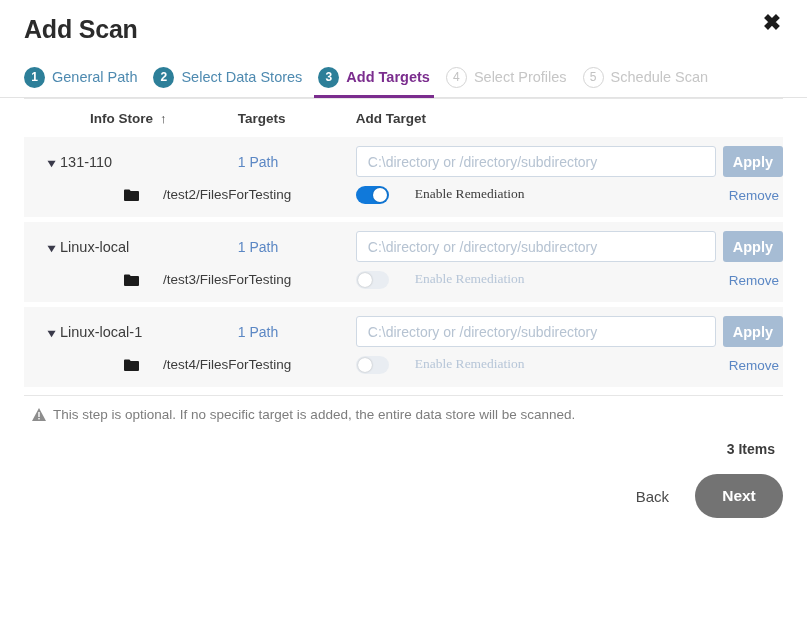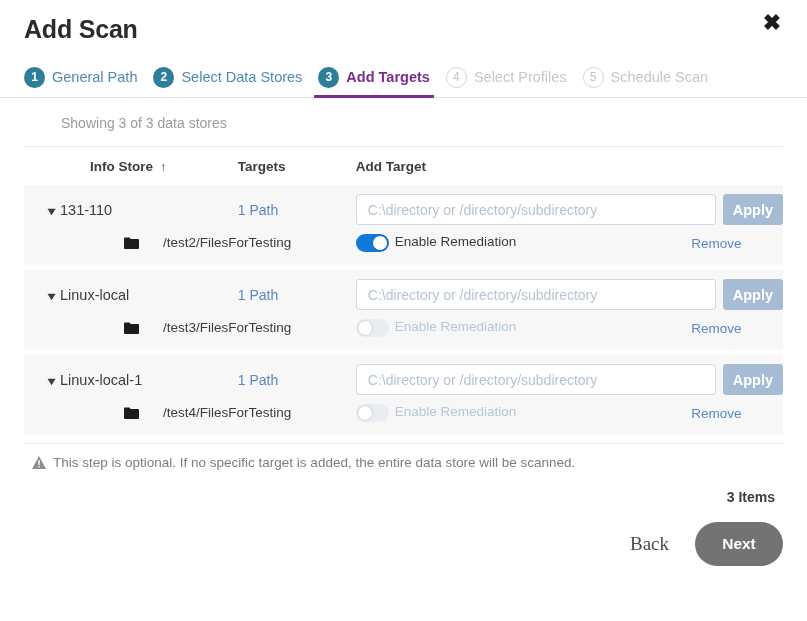--- a/index.html
+++ b/index.html
@@ -182,21 +182,21 @@
     display: flex;
     align-items: center;
     gap: 24px;
     padding-left: 100px;
     font-size: 13.5px;
     color: #3c3c3c;
   }
   .folder-icon { display: inline-flex; width: 15px; height: 12px; flex: 0 0 auto; }
 
   .remed-cell { white-space: nowrap; }
-  .remed-inner { display: flex; align-items: flex-start; gap: 6px; }
+  .remed-inner { display: flex; align-items: flex-start; gap: 26px; font-family: Liberation Serif, serif; }
   .toggle {
     flex: 0 0 auto;
     width: 33px; height: 18px;
     border-radius: 10px;
     background: #e9edf2;
     position: relative;
     cursor: pointer;
     margin-top: 1px;
   }
   .toggle .knob {
@@ -209,21 +209,21 @@
   }
   .toggle.on { background: #1079da; }
   .toggle.on .knob { left: auto; right: 2px; }
   .remed-label {
     font-size: 13.5px;
     line-height: 17px;
     color: #3c3c3c;
     width: 86px;
   }
   .remed-label.off { color: #b7c6d8; }
-  .remove-cell { text-align: center; padding-right: 4px; }
+  .remove-cell { text-align: right; padding-right: 4px; }
   .remove-link {
     font-size: 13.5px;
     color: #5b87c4;
     cursor: pointer;
   }
 
   
   .note-row {
     display: flex;
     align-items: center;
@@ -245,26 +245,26 @@
   }
 
   .footer {
     display: flex;
     align-items: center;
     justify-content: flex-end;
     gap: 26px;
     padding: 17px 24px 0 0;
   }
   .back-btn {
-    font-size: 19px;
+    font-size: 15px;
     color: #4a4a4a;
     cursor: pointer;
     background: none;
     border: none;
-    font-family: Liberation Serif, serif;
+    font-family: Liberation Sans, sans-serif;
     padding: 0;
   }
   .next-btn {
     background: #737373;
     color: #ffffff;
     border: none;
     border-radius: 22px;
     width: 88px; height: 44px;
     font-family: "Liberation Sans", sans-serif;
     font-size: 15.5px;
@@ -300,21 +300,20 @@
     </div>
     <div class="step disabled">
       <span class="step-num">5</span>
       <span class="step-label">Schedule Scan</span>
     </div>
   </div>
 </div>
 
 <div class="modal-body">
 
-  <div class="showing-text">Showing 3 of 3 data stores</div>
 
   <table class="targets">
     <thead>
       <tr class="thead-row">
         <th class="th-datastore" colspan="2">
           <span>Info Store</span><span class="sort-arrow">↑</span>
         </th>
         <th class="th-targets">Targets</th>
         <th class="th-addtarget" colspan="3">Add Target</th>
       </tr>

